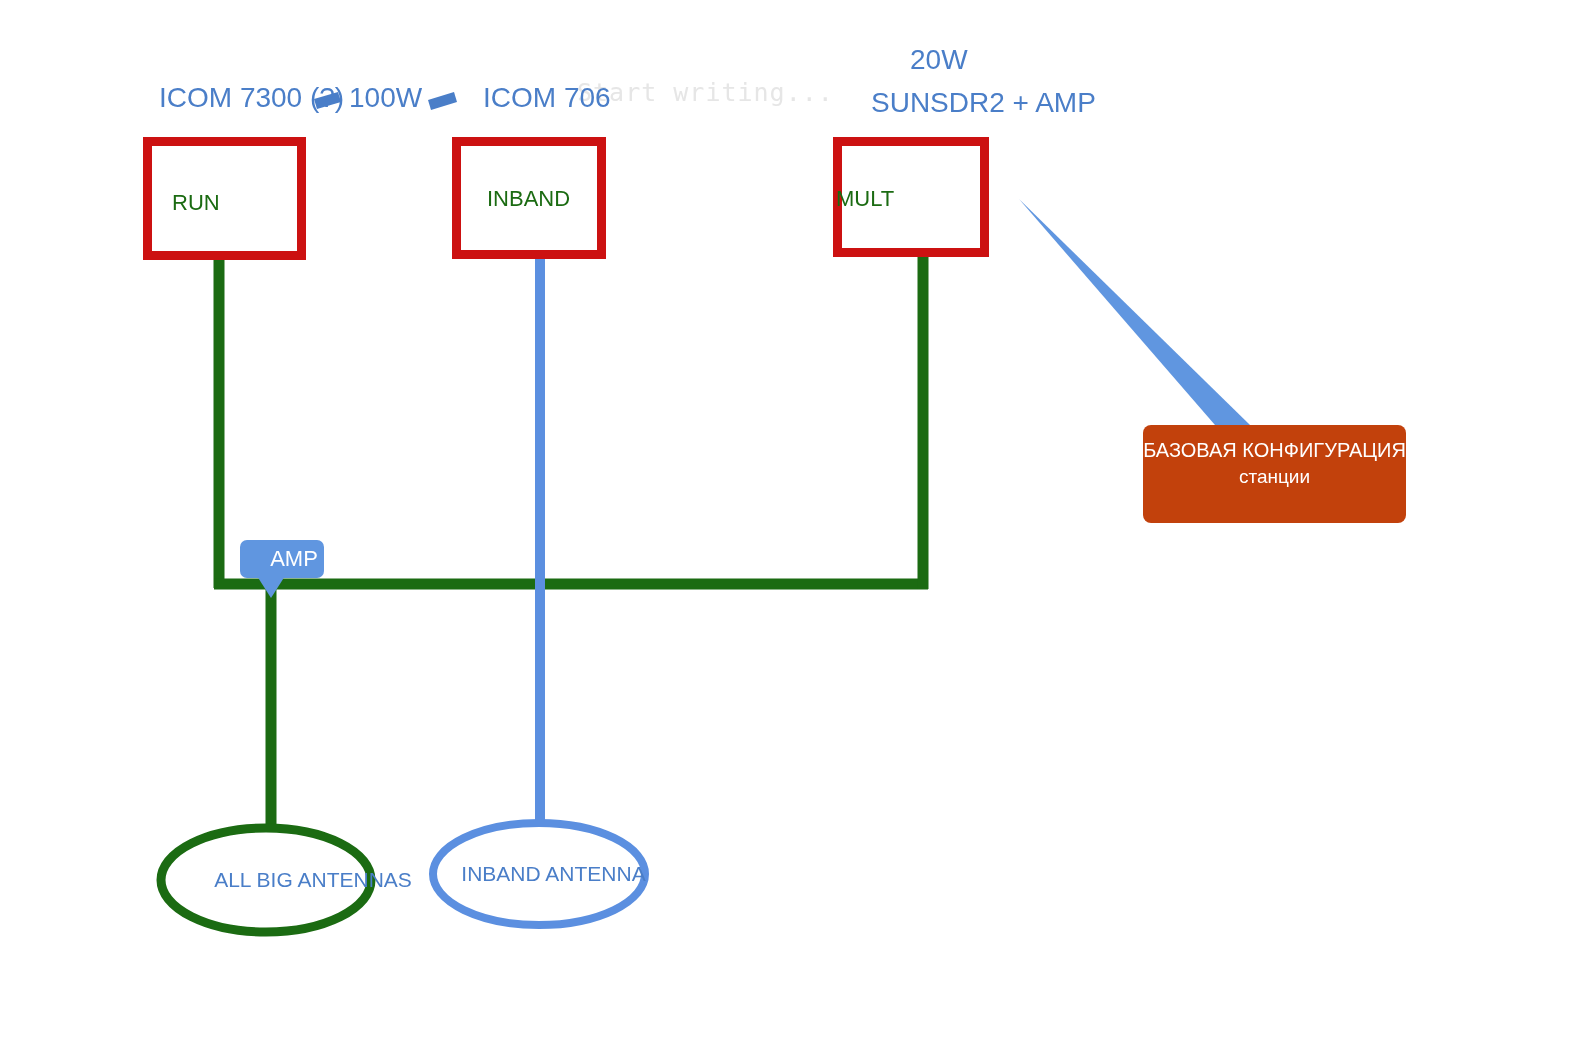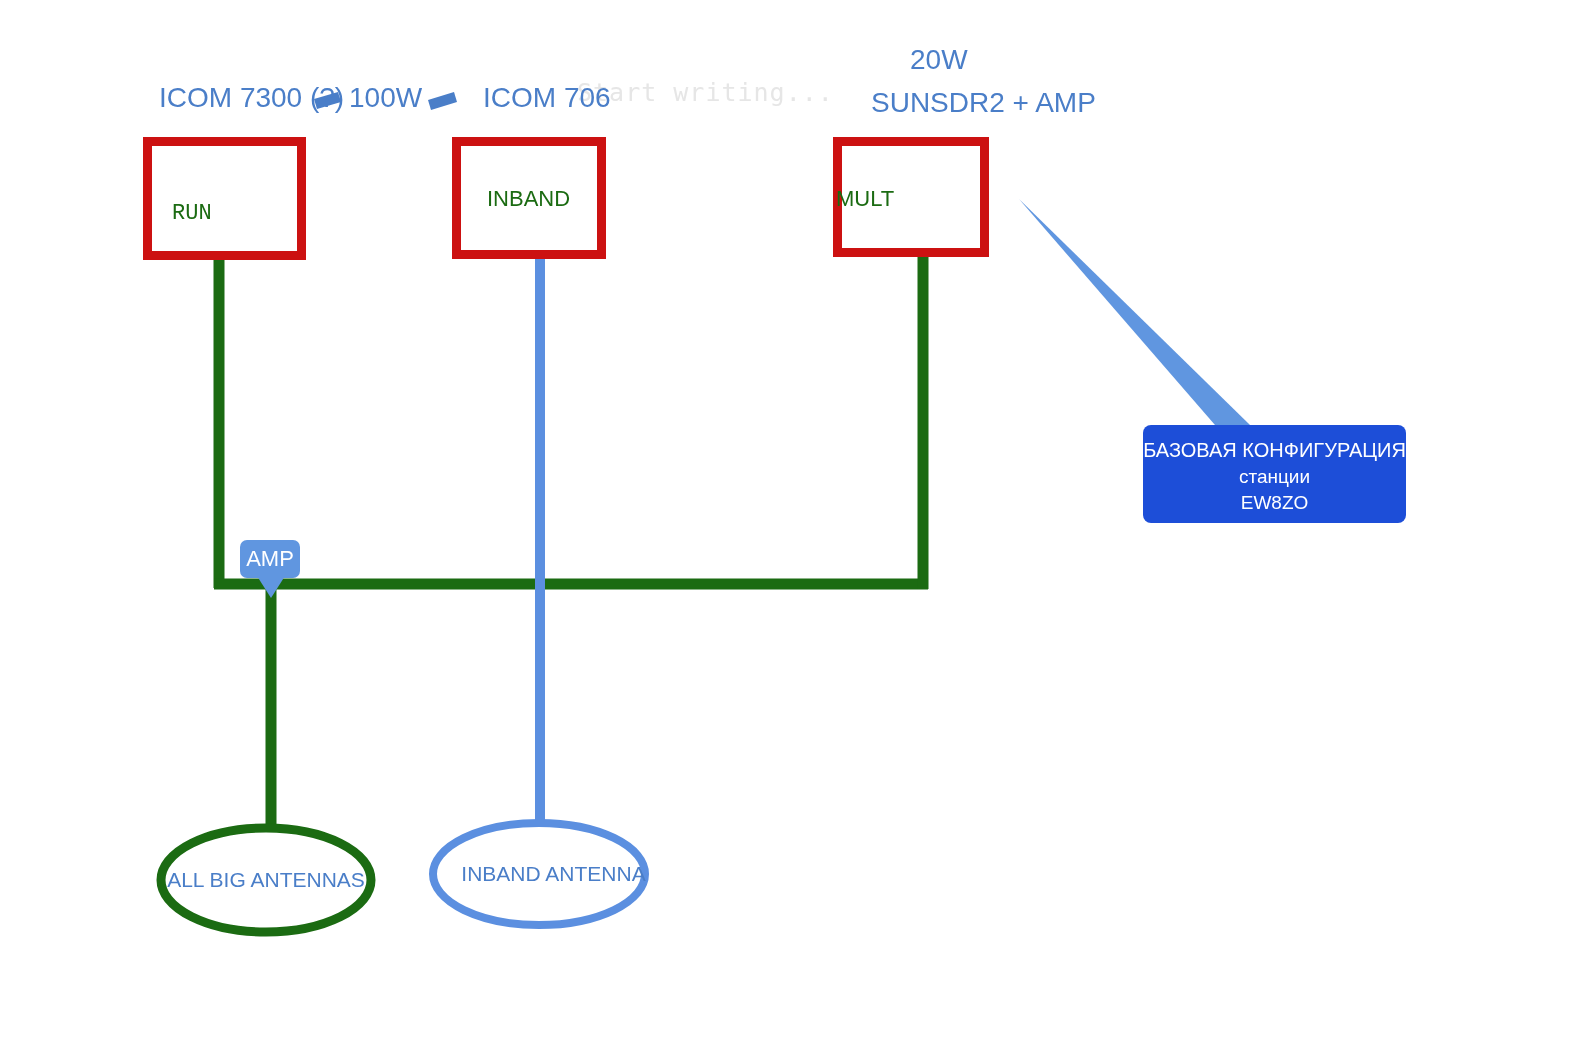--- a/index.html
+++ b/index.html
@@ -64,21 +64,21 @@
     color: #ffffff;
     font-size: 22px;
     display: flex;
     align-items: center;
     justify-content: center;
   }
 
   
   .info-callout {
     position: absolute;
-    background: #1d4ed8;
+    background: #c2410c;
     border-radius: 8px;
     color: #ffffff;
     text-align: center;
     box-sizing: border-box;
     padding-top: 12px;
   }
   .info-line-1 { font-size: 20px; line-height: 27px; }
   .info-line-2 { font-size: 19px; line-height: 26px; }
   .info-line-3 { font-size: 19px; line-height: 26px; }
 
@@ -121,37 +121,36 @@
   <div class="abs watermark" style="left:566px; top:78px;margin-left:11px;">Start writing...</div>
 
   <div class="abs legend-label" style="left:159px; top:82px;">ICOM 7300 (?)</div>
   <div class="abs legend-label" style="left:349px; top:82px;">100W</div>
   <div class="abs legend-label" style="left:483px; top:82px;">ICOM 706</div>
 
   <div class="abs legend-label" style="left:910px; top:44px;">20W</div>
   <div class="abs legend-label" style="left:871px; top:87px;">SUNSDR2 + AMP</div>
 
   <div class="station-box" style="left:143px; top:137px; width:163px; height:123px;"></div>
-  <div class="station-label" style="left:172px; top:201px;font-family:Liberation Mono, monospace;">RUN</div>
+  <div class="station-label" style="left:172px; top:190px;">RUN</div>
 
   <div class="station-box" style="left:452px; top:137px; width:154px; height:122px;"></div>
   <div class="station-label" style="left:487px; top:186px;">INBAND</div>
 
   <div class="station-box" style="left:833px; top:137px; width:156px; height:120px;"></div>
   <div class="station-label" style="left:836px; top:186px;">MULT</div>
 
-  <div class="amp-callout" style="left:240px; top:540px; width:60px; height:38px;">
+  <div class="amp-callout" style="left:240px; top:540px; width:60px; height:38px;padding-left:24px;">
     <span>AMP</span>
   </div>
   <svg class="abs" style="left:255px; top:576px;" width="32" height="22" viewBox="0 0 32 22">
     <polygon points="2,0 30,0 16,22" fill="#6096e0"></polygon>
   </svg>
 
   <div class="info-callout" style="left:1143px; top:425px; width:263px; height:98px;">
     <div class="info-line-1">БАЗОВАЯ КОНФИГУРАЦИЯ</div>
     <div class="info-line-2">станции</div>
-    <div class="info-line-3">EW8ZO</div>
   </div>
 
-  <div class="ellipse-label" style="left:166px; top:868px; width:200px;">ALL BIG ANTENNAS</div>
+  <div class="ellipse-label" style="left:166px; top:868px; width:200px;padding-left:47px;">ALL BIG ANTENNAS</div>
   <div class="ellipse-label" style="left:439px; top:862px; width:229px;">INBAND ANTENNA</div>
 
 </div>
 
 </body></html>

